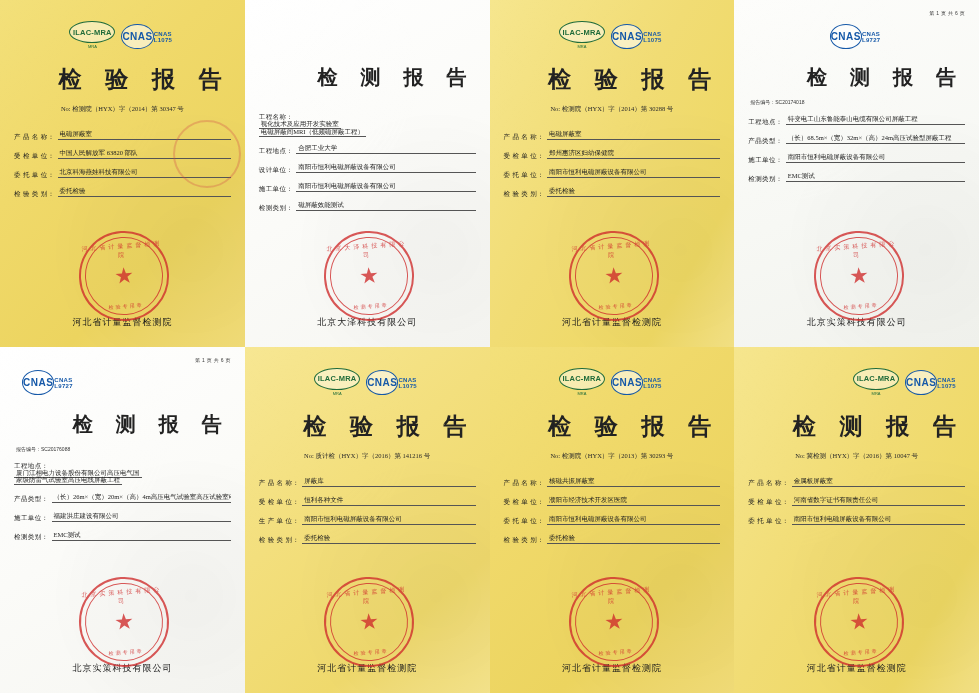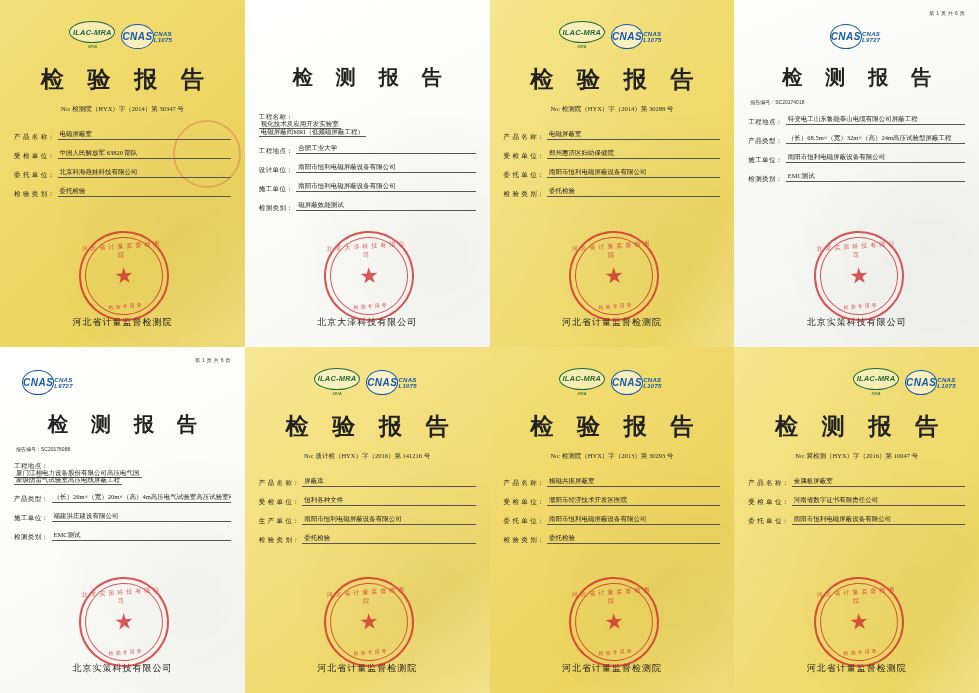--- a/index.html
+++ b/index.html
@@ -68,21 +68,20 @@
 
   
   .logos {
     display: flex;
     justify-content: center;
     align-items: flex-start;
     gap: 6px;
     height: 40px;
     position: relative;
     z-index: 2;
-    font-style: italic;
   }
   .logos.right { justify-content: flex-end; padding-right: 6px; }
   .logos.left  { justify-content: flex-start; padding-left: 8px; }
 
   .cnas {
     width: 54px;
     height: 36px;
     position: relative;
     display: flex;
     flex-direction: row;
@@ -133,21 +132,21 @@
   }
   .ilac .oval span {
     font-size: 7.5px;
     font-weight: bold;
     color: #1f6b3a;
     letter-spacing: .2px;
   }
   .ilac .sub { font-size: 4px; color: #1f6b3a; margin-top: 1px; }
 
   .title {
-    text-align: center;
+    text-align: right;
     font-family: "Liberation Serif", serif;
     font-weight: bold;
     color: #222;
     letter-spacing: 9px;
     padding-left: 9px;
     margin: 6px 0 4px 0;
     position: relative;
     z-index: 2;
   }
   .title.big   { font-size: 23px; }

